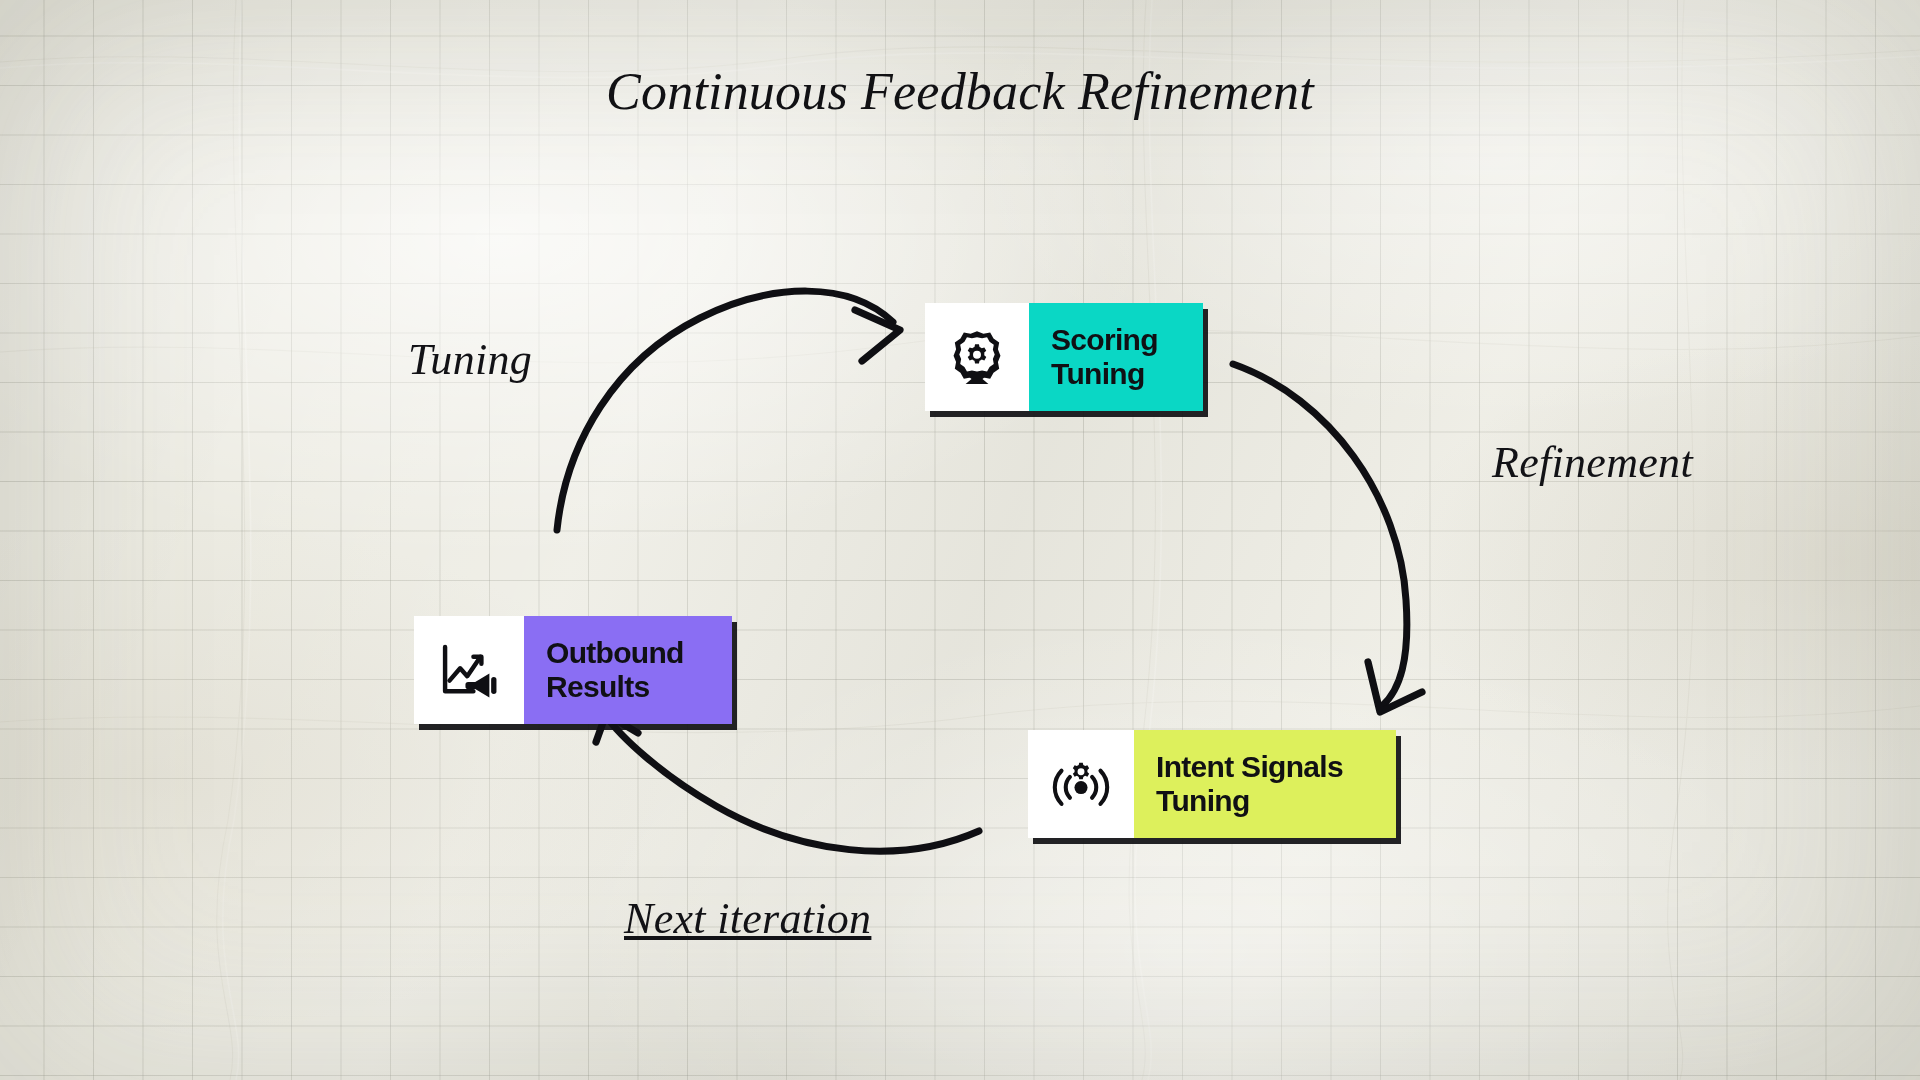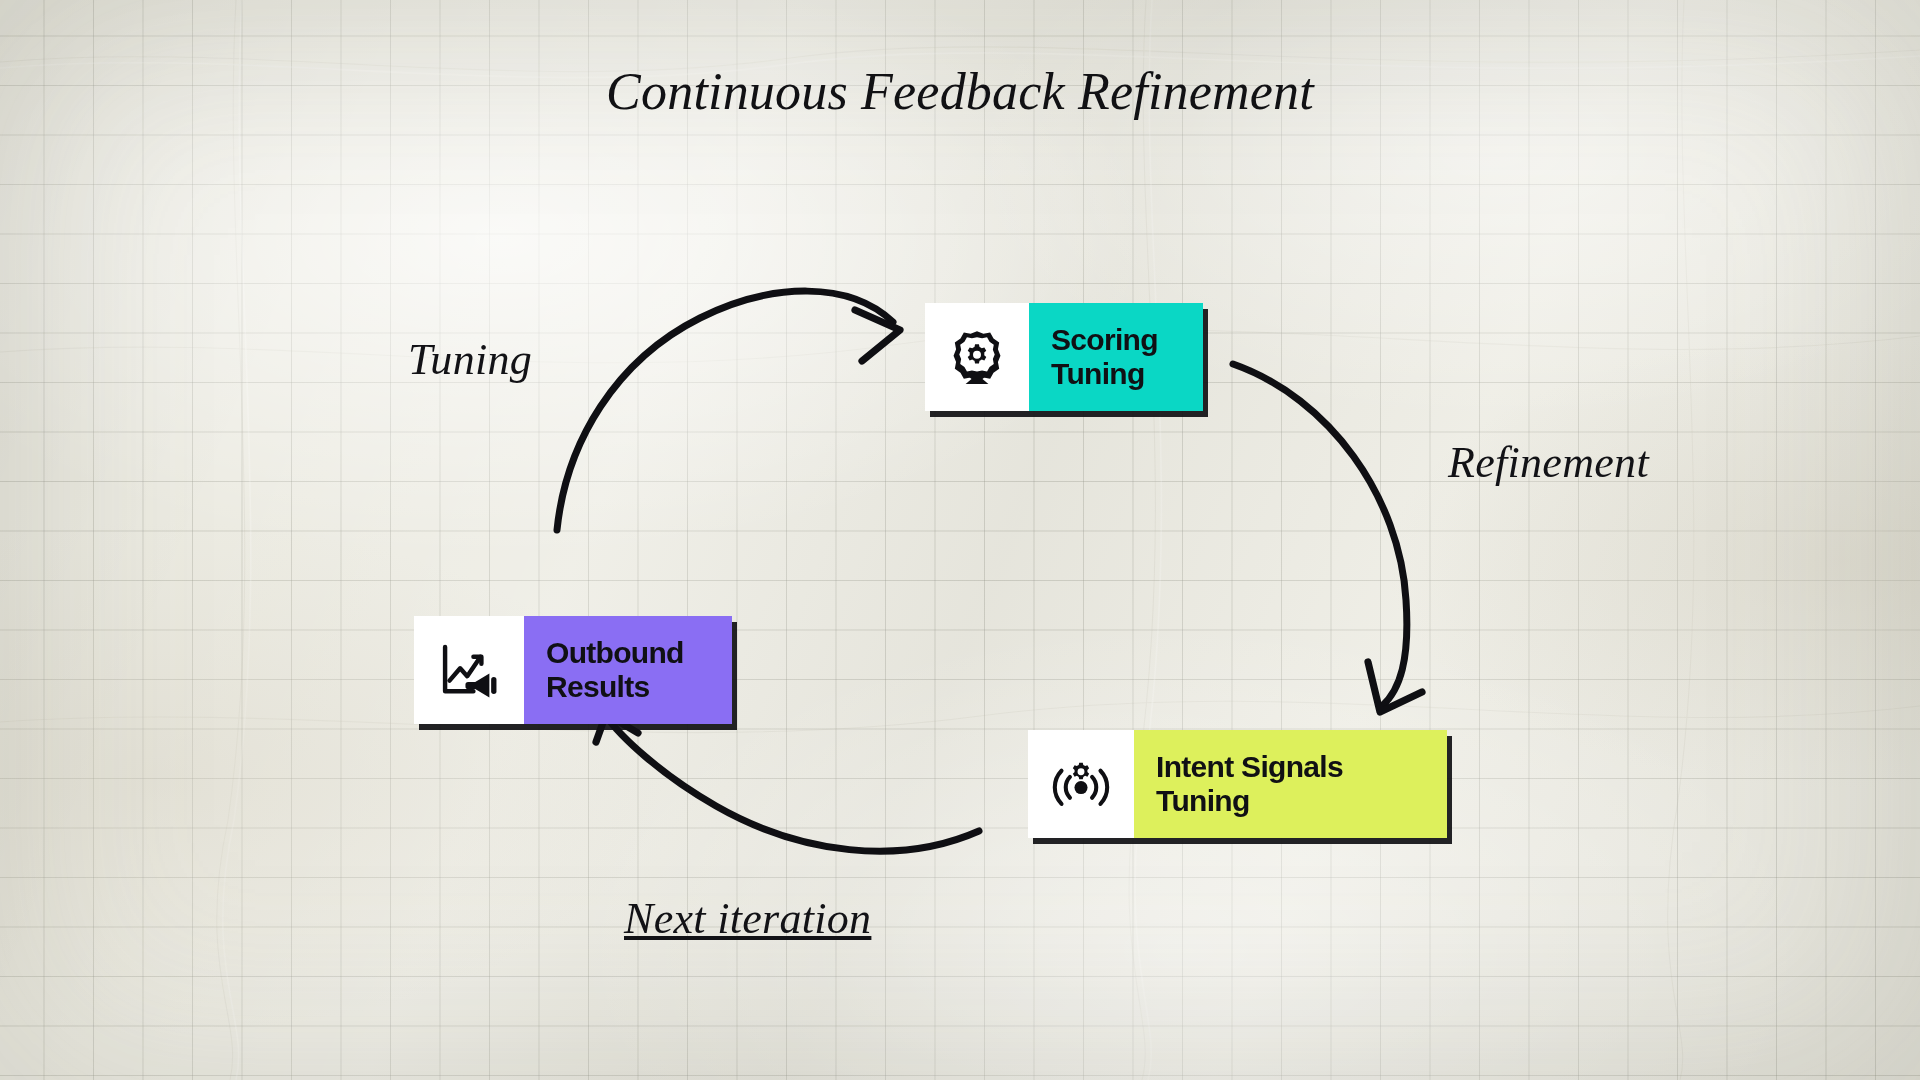--- a/index.html
+++ b/index.html
@@ -88,21 +88,21 @@
     position:absolute;
     font-family:"Liberation Serif", serif;
     font-style:italic;
     font-size:44px;
     color:#121216;
     white-space:nowrap;
     z-index:5;
     letter-spacing:.3px;
   }
   #label-outcome   { left:408px; top:334px; }
-  #label-refinement{ left:1448px; top:437px; }
+  #label-refinement{ left:1492px; top:437px; }
   #label-next      { left:624px; top:893px;text-decoration:underline; }
 
   
   .node{
     position:absolute;
     display:flex;
     align-items:stretch;
     z-index:4;
     filter:drop-shadow(5px 6px 0px rgba(16,16,20,.92));
   }
@@ -128,21 +128,21 @@
   #node-scoring       { left:925px; top:303px; width:278px; height:108px; }
   #node-scoring .node-icon  { width:104px; }
   #node-scoring .node-label { background:#0ad7c5; font-size:30px; padding-left:22px; }
 
   
   #node-outbound      { left:414px; top:572px; width:318px; height:108px;margin-top:44px; }
   #node-outbound .node-icon { width:110px; }
   #node-outbound .node-label{ background:#8a6ef3; font-size:30px; padding-left:22px; }
 
   
-  #node-intent        { left:1028px; top:730px; width:419px; height:108px; }
+  #node-intent        { left:1028px; top:730px; width:368px; height:108px; }
   #node-intent .node-icon   { width:106px; }
   #node-intent .node-label  { background:#ddf05c; font-size:30px; padding-left:22px; }
 
   .icon-svg{ display:block; }
 </style>
 </head>
 <body>
 
 <div id="canvas">
 

